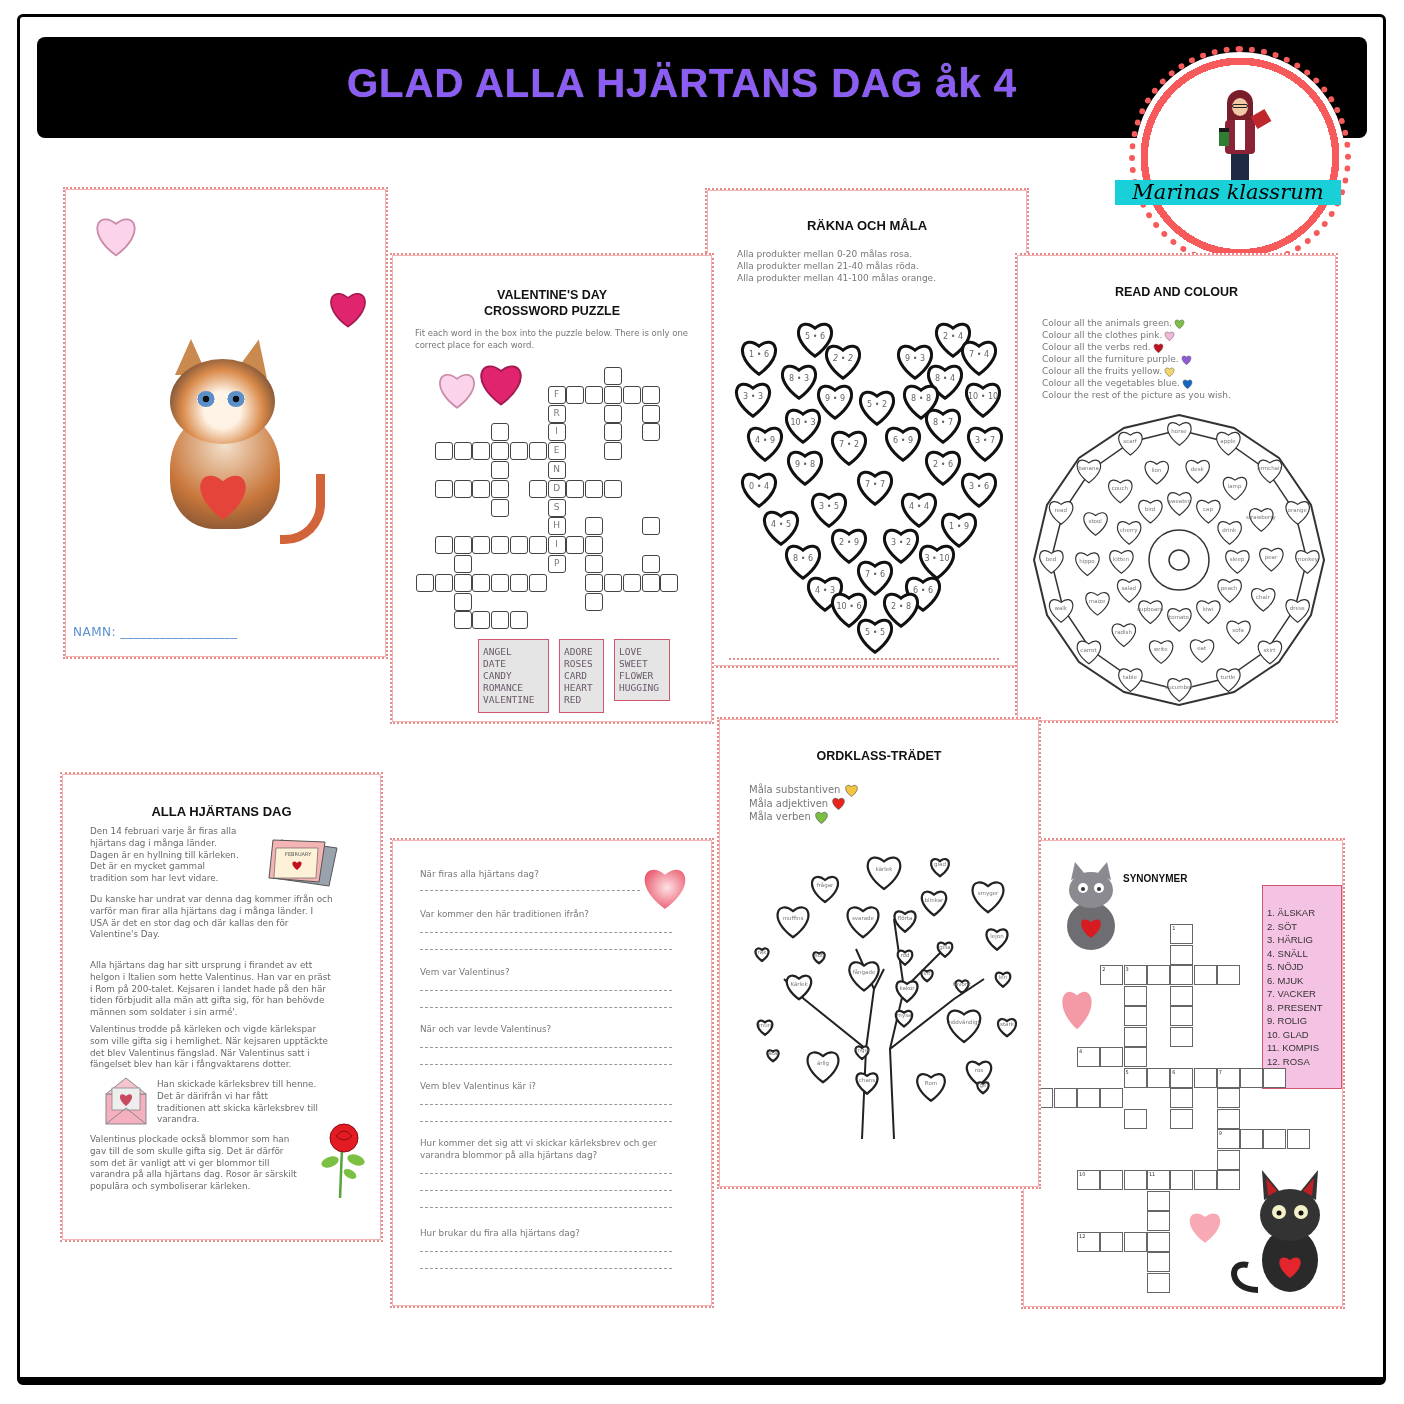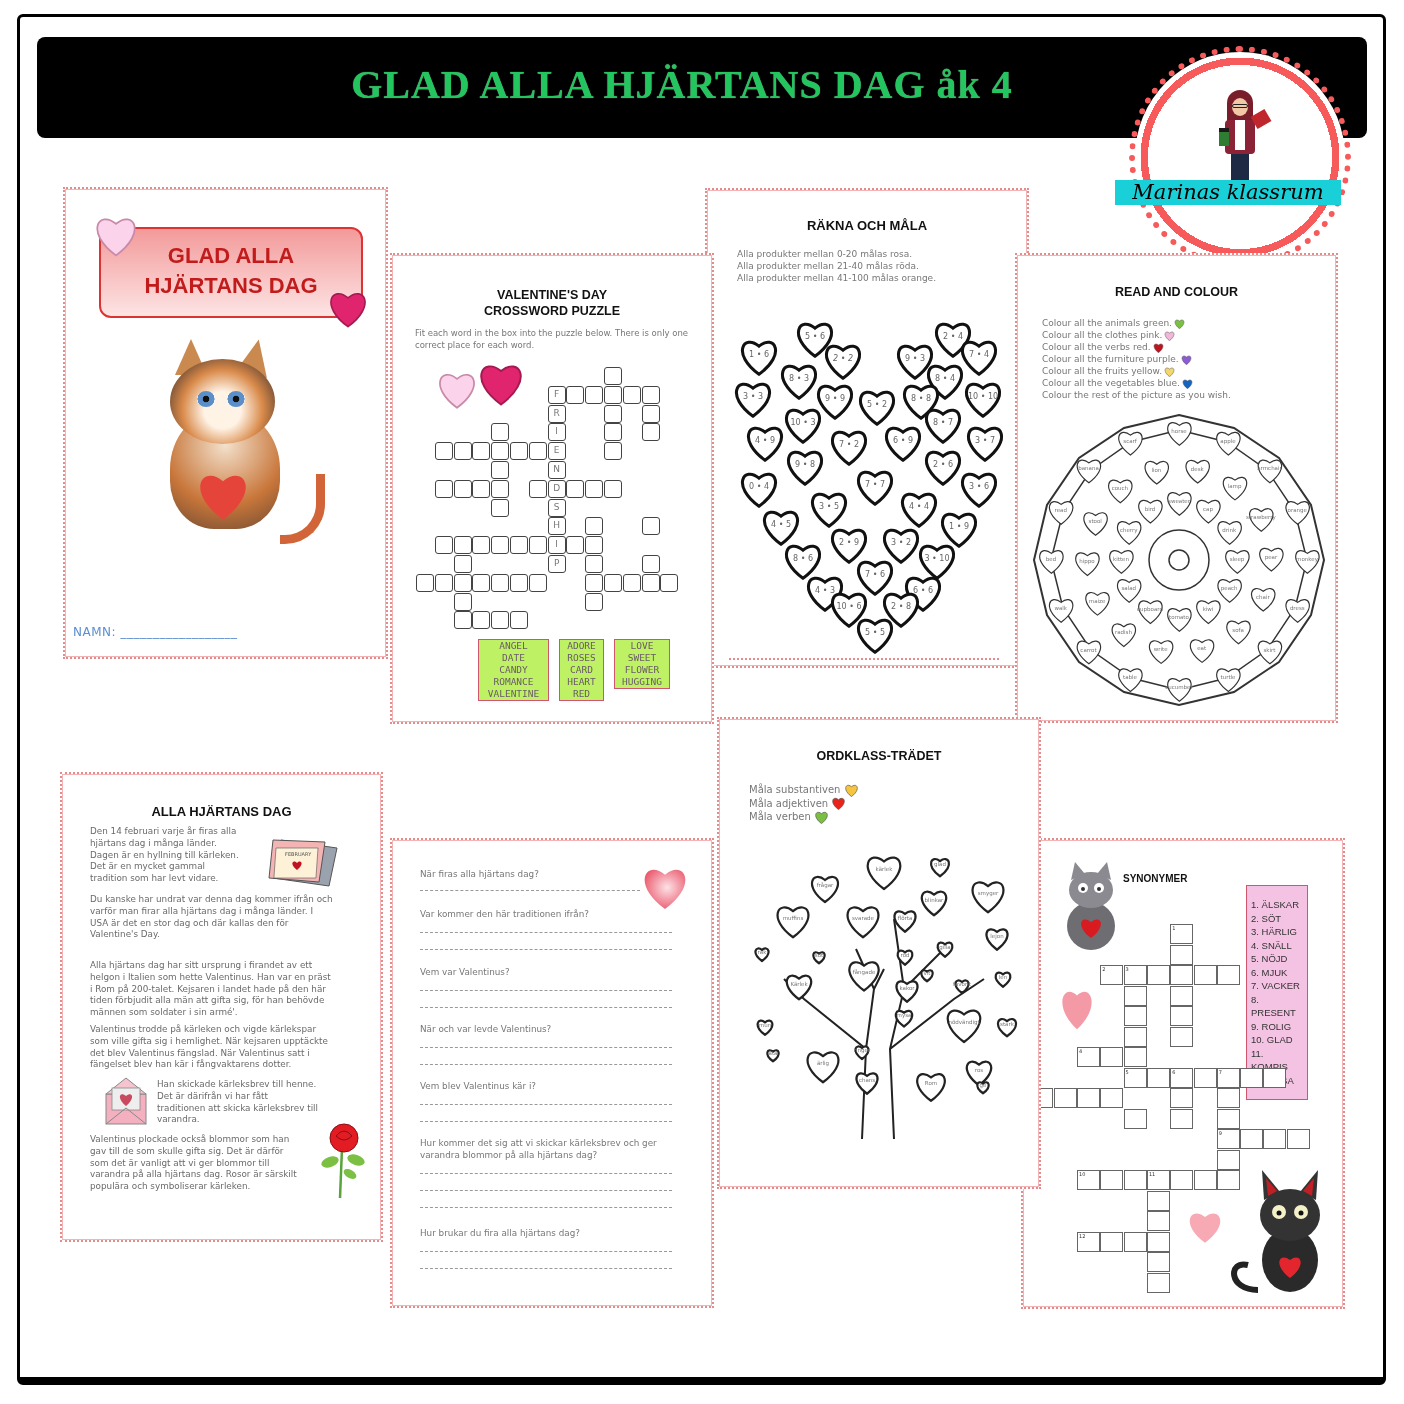--- a/index.html
+++ b/index.html
@@ -4,21 +4,21 @@
 <style>
   * { box-sizing: border-box; margin: 0; padding: 0; }
   html, body { width: 1404px; height: 1404px; background: #ffffff; overflow: hidden; }
   body { position: relative; font-family: "DejaVu Sans", sans-serif; }
 
   .frame { position: absolute; left: 17px; top: 14px; width: 1369px; height: 1371px;
     border: 3px solid #000; border-bottom-width: 8px; border-radius: 6px; background:#fff; }
   .banner { position: absolute; left: 37px; top: 37px; width: 1330px; height: 101px;
     background: #000; border-radius: 8px; }
   .banner-title { position: absolute; left: 0; width: 1290px; top: 24px; text-align: center;
-    color: #22c55e; font-family: Liberation Serif, serif; font-weight: bold; font-size: 40px;
+    color: #8b5cf6; font-family: Liberation Sans, sans-serif; font-weight: bold; font-size: 40px;
     letter-spacing: 1px; text-shadow: 0 0 1px #999; }
 
   
   .logo { position: absolute; left: 1115px; top: 44px; width: 252px; height: 188px; }
   .logo-ring { position: absolute; left: 20px; top: 8px; width: 210px; height: 210px; border-radius: 50%;
     background: radial-gradient(circle, #fff 0 62%, #f65a5a 62% 67%, #fff 67% 72%, #f65a5a 72% 100%); }
   .logo-ring::before { content:""; position:absolute; inset:-6px; border-radius:50%;
     border: 6px dotted #f65a5a; }
   .teacher { position: absolute; left: 106px; top: 46px; width: 40px; height: 100px; }
   .teacher .hair { position:absolute; left:6px; top:0; width:26px; height:40px; background:#7a1d2a; border-radius:13px 13px 4px 4px; }
@@ -54,22 +54,22 @@
   .cover-cat .tail { position:absolute; left:145px; top:135px; width:45px; height:70px; border:9px solid #d2643a; border-left:none; border-top:none; border-radius:0 0 40px 0; }
   .cover-cat .ht { position:absolute; left:60px; top:130px; width:56px; height:54px; }
   .namn { position:absolute; left:8px; top:436px; font-family:"DejaVu Sans", sans-serif; font-size:12px; color:#5b8fd0; letter-spacing:0.5px; }
 
   
   #p2 { left: 390px; top: 253px; width: 324px; height: 471px; z-index: 3; }
   .cw-title { top: 32px; font-size: 12.5px; line-height: 16px; }
   .cw-intro { position:absolute; left:23px; top:72px; width:290px; font-size:8.5px; line-height:12px; color:#777; }
   .cell { position:absolute; width:18px; height:18px; border:1.5px solid #444; border-radius:3px; background:#fff;
     font-size:9px; color:#777; text-align:center; line-height:15px; font-family:"DejaVu Sans", sans-serif; }
-  .wordbox { position:absolute; background:#bef264; border:1.5px solid #d0566e; padding:0 4px;
-    font-family:"DejaVu Sans Mono", monospace; font-size:9.5px; line-height:12px; color:#6a5a6a;text-align:center; }
+  .wordbox { position:absolute; background:#e5e5e5; border:1.5px solid #d0566e; padding:6px 4px;
+    font-family:"DejaVu Sans Mono", monospace; font-size:9.5px; line-height:12px; color:#6a5a6a; }
 
   
   #p3 { left: 705px; top: 188px; width: 324px; height: 480px; z-index: 1; }
   .rk-title { top: 28px; font-size: 13px; }
   .rk-intro { position:absolute; left:30px; top:58px; font-size:9px; line-height:12px; color:#777; }
   .inner-line { position:absolute; left:22px; right:28px; top:468px; border-top:2px dotted #e48b8b; }
   .bigheart-wrap { position:absolute; left:22px; top:128px; width:270px; height:270px; }
   .mh { position:absolute; width:48px; height:42px; }
   .mh svg { width:100%; height:100%; }
   .mh span { position:absolute; left:0; right:0; top:14px; text-align:center; font-size:8px; color:#666; }
@@ -97,22 +97,22 @@
 
   
   #p7 { left: 717px; top: 717px; width: 324px; height: 472px; z-index: 3; }
   .tr-title { top: 30px; font-size: 12.5px; }
   .tr-list { position:absolute; left:30px; top:64px; font-size:10px; line-height:13px; color:#777; }
   .tree { position:absolute; left:25px; top:130px; width:280px; height:290px; }
 
   
   #p8 { left: 1021px; top: 838px; width: 324px; height: 471px; z-index: 2; }
   .sy-title { left:100px !important; right:auto !important; top: 33px; font-size: 10px; }
-  .sy-list { position:absolute; left:223px; top:45px; width:62px; background:#f4c2e2; border:1.5px solid #d0566e;
-    padding:12px 4px; font-family:"Liberation Sans", sans-serif; font-size:9.5px; line-height:13.5px; color:#333; }
+  .sy-list { position:absolute; left:239px; top:45px; width:80px; background:#f4c2e2; border:1.5px solid #d0566e;
+    padding:20px 4px; font-family:"Liberation Sans", sans-serif; font-size:9.5px; line-height:13.5px; color:#333; }
   .scell { position:absolute; width:23px; height:20px; border:1px solid #666; background:#fff; font-size:5px; color:#333; padding-left:1px; line-height:7px; }
 
   .wm { font-size:5.5px; fill:#777; font-family:"DejaVu Sans", sans-serif; }
 </style>
 </head>
 <body>
 
 <div class="frame"></div>
 
 <div class="banner">
@@ -239,26 +239,20 @@
           <path d="M16 28 C-6 12 4 -4 16 6 C28 -4 38 12 16 28Z" fill="#fff" stroke="#111" stroke-width="2.4"></path>
         </svg><span>2 • 8</span></div>
       <div class="mh" style="left: 122px; top: 296px;"><svg viewBox="-2 -2 36 33">
           <path d="M16 28 C-6 12 4 -4 16 6 C28 -4 38 12 16 28Z" fill="#fff" stroke="#111" stroke-width="2.4"></path>
         </svg><span>5 • 5</span></div>
     </div>
   <div class="inner-line"></div>
 </div>
 
 <div class="page" id="p1">
-  <div class="cover-box">
-    <div class="cover-title">
-      <div>GLAD ALLA</div>
-      <div>HJÄRTANS DAG</div>
-    </div>
-  </div>
   <svg style="position:absolute;left:28px;top:26px" width="46" height="42" viewBox="0 0 32 29">
       <path d="M16 28 C-6 12 4 -4 16 6 C28 -4 38 12 16 28Z" fill="#fbd3ea" stroke="#c88aa8" stroke-width="1.2"></path>
     </svg>
   <svg style="position:absolute;left:262px;top:100px" width="42" height="40" viewBox="0 0 32 29">
       <path d="M16 28 C-6 12 4 -4 16 6 C28 -4 38 12 16 28Z" fill="#e0246e" stroke="#a31a52" stroke-width="1.2"></path>
     </svg>
   <div class="cat cover-cat">
     <div class="body"></div>
     <div class="ear" style="left:40px"></div>
     <div class="ear" style="left:104px;transform:rotate(12deg)"></div>

